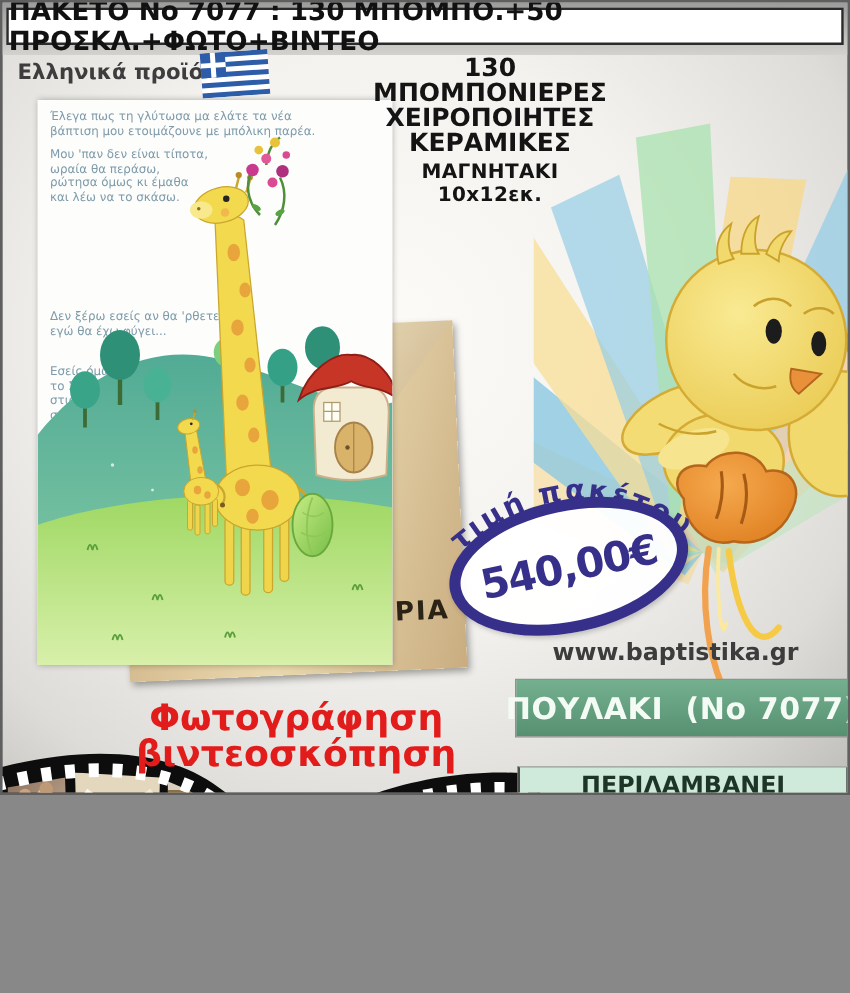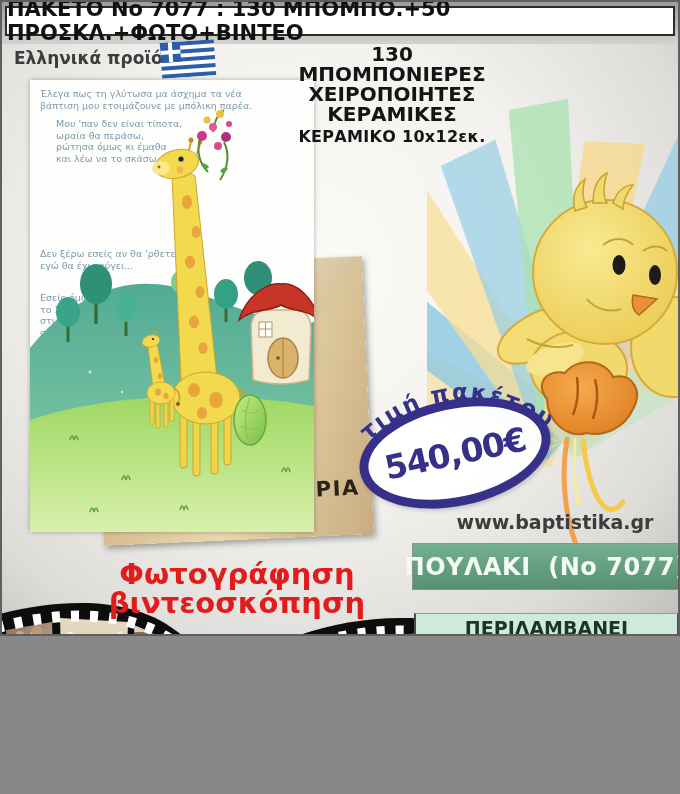--- a/index.html
+++ b/index.html
@@ -30,21 +30,21 @@
     box-shadow:0 0 5px rgba(0,0,0,.3);overflow:hidden;}
   .card .stz{position:absolute;font-size:9.5px;line-height:11.5px;color:#7d9bab;z-index:1;}
   .card-art{position:absolute;left:0;top:0;width:284px;height:452px;z-index:2;pointer-events:none;}
   .chick{left:425px;top:45px;width:255px;height:540px;z-index:2;}
   .price{left:342px;top:358px;width:225px;height:160px;z-index:6;}
   .price-arc{position:absolute;left:0;top:0;width:220px;height:150px;}
   .price-oval{position:absolute;left:14px;top:40px;width:176px;height:88px;border:9px solid #37308a;
     border-radius:50%;background:rgba(255,255,255,.95);transform:rotate(-12deg);
     display:flex;align-items:center;justify-content:center;box-shadow:1px 2px 4px rgba(0,0,0,.2);}
   .price-oval span{font-size:33px;font-weight:bold;color:#37308a;letter-spacing:-1px;}
-  .website{left:440px;top:509px;width:226px;text-align:center;font-size:19px;font-weight:bold;
+  .website{left:440px;top:509px;width:226px;text-align:left;font-size:19px;font-weight:bold;
     color:#3c3c3c;z-index:5;cursor:pointer;}
   .banner{left:410px;top:541px;width:267px;height:47px;z-index:5;box-sizing:border-box;
     background:linear-gradient(#74b08f,#569071);border:1px solid #90908e;
     display:flex;align-items:center;justify-content:center;}
   .banner span{font-size:24px;font-weight:bold;color:#f3fbf4;letter-spacing:.5px;white-space:pre;}
   .includes{left:412px;top:611px;width:265px;height:201px;z-index:5;box-sizing:border-box;
     background:#cfeada;border:2px solid #4c4c4c;border-top:1px solid #9a9a98;
     display:flex;align-items:flex-start;justify-content:center;}
   .includes div{font-size:19px;font-weight:bold;color:#1d3526;line-height:24.5px;text-align:center;padding-top:2px;}
   .photovideo{left:90px;top:558px;width:290px;text-align:center;z-index:6;
@@ -74,33 +74,33 @@
     <rect x="0" y="0" width="10" height="10" fill="#2d5ca8"></rect>
     <rect x="4" y="0" width="2" height="10" fill="#ffffff"></rect>
     <rect x="0" y="4" width="10" height="2" fill="#ffffff"></rect>
   </svg>
 
   <div class="abs bombinfo">
     <div class="b1 ml">130
 ΜΠΟΜΠΟΝΙΕΡΕΣ
 ΧΕΙΡΟΠΟΙΗΤΕΣ
 ΚΕΡΑΜΙΚΕΣ</div>
-    <div class="b2">ΚΕΡΑΜΙΚΟ 10x12εκ.</div>
+    <div class="b2">ΜΑΓΝΗΤΑΚΙ 10x12εκ.</div>
   </div>
 
   <div class="abs envelope">
     <div class="env-flap"></div>
     <div class="env-text ml">50 ΠΡΟΣΚΛΗΤΗΡΙΑ
 13Χ18</div>
   </div>
 
   <div class="abs card">
-    <div class="stz ml" style="left:10px;top:8px;width:220px">Έλεγα πως τη γλύτωσα μα άσχημα τα νέα
+    <div class="stz ml" style="left:10px;top:8px;width:220px">Έλεγα πως τη γλύτωσα μα ελάτε τα νέα
 βάπτιση μου ετοιμάζουνε με μπόλικη παρέα.</div>
-    <div class="stz ml" style="left:26px;top:38px;width:170px">Μου 'παν δεν είναι τίποτα,
+    <div class="stz ml" style="left:10px;top:38px;width:170px">Μου 'παν δεν είναι τίποτα,
 ωραία θα περάσω,
 ρώτησα όμως κι έμαθα
 και λέω να το σκάσω.</div>
     <div class="stz ml" style="left:10px;top:168px;width:180px">Δεν ξέρω εσείς αν θα 'ρθετε,
 εγώ θα έχω φύγει...</div>
     <div class="stz ml" style="left:10px;top:212px;width:180px">Εσείς όμως ελάτε
 το Σάββατο 10 Οκτωβρίου 2015
 στις 11.00 πμ.
 στον Ιερό Ναό Αγίας Τριάδας,
 Γλυφάδας.</div>

